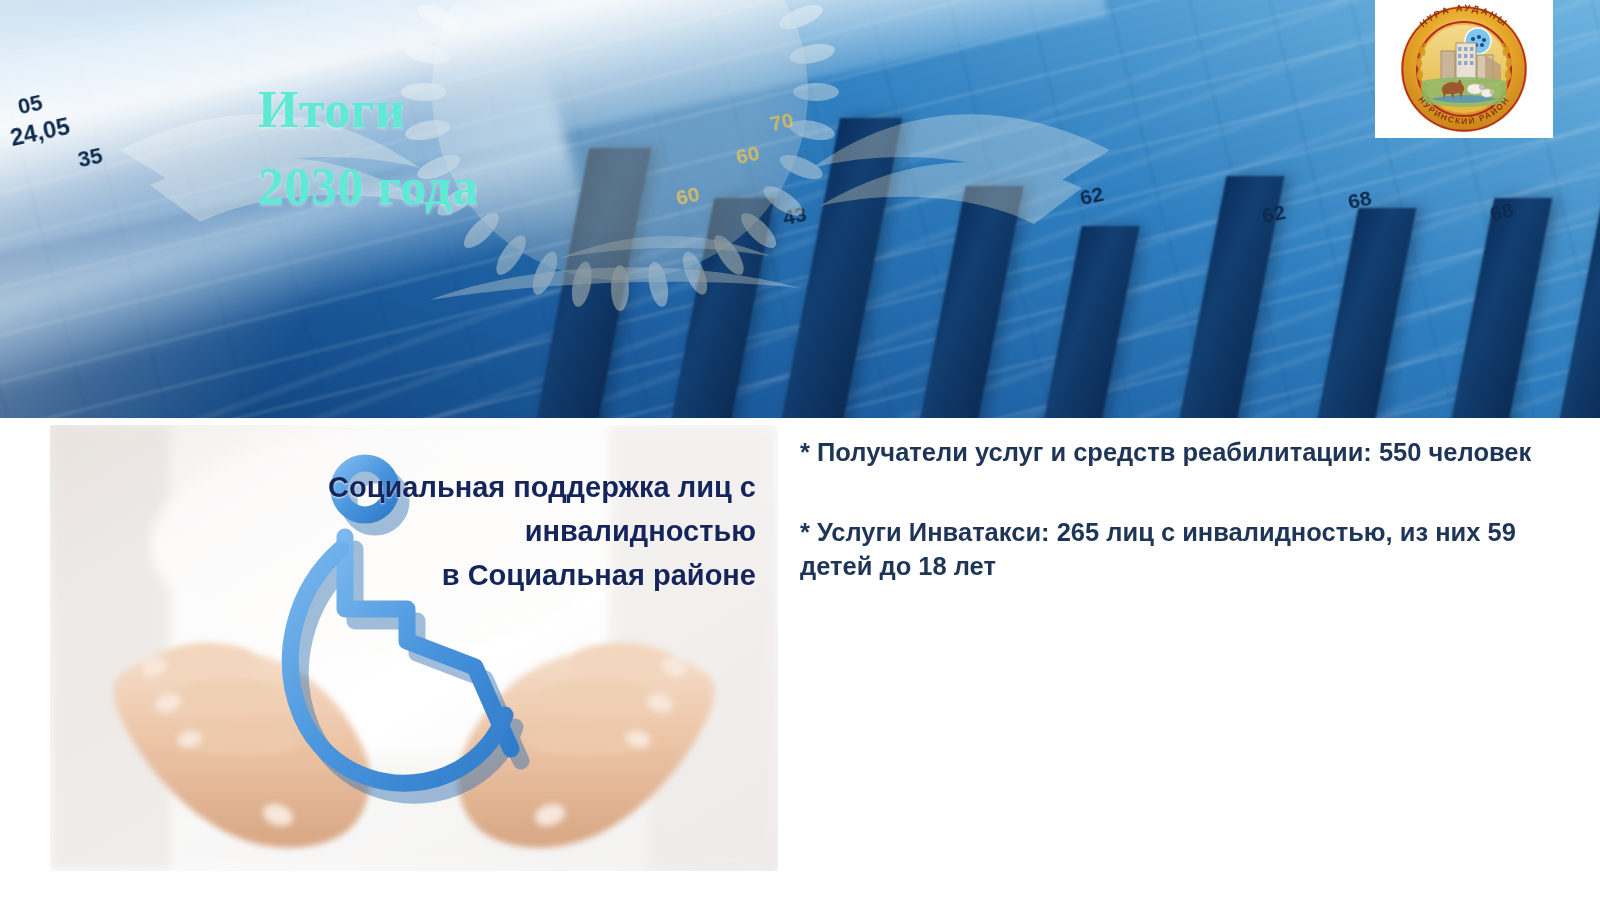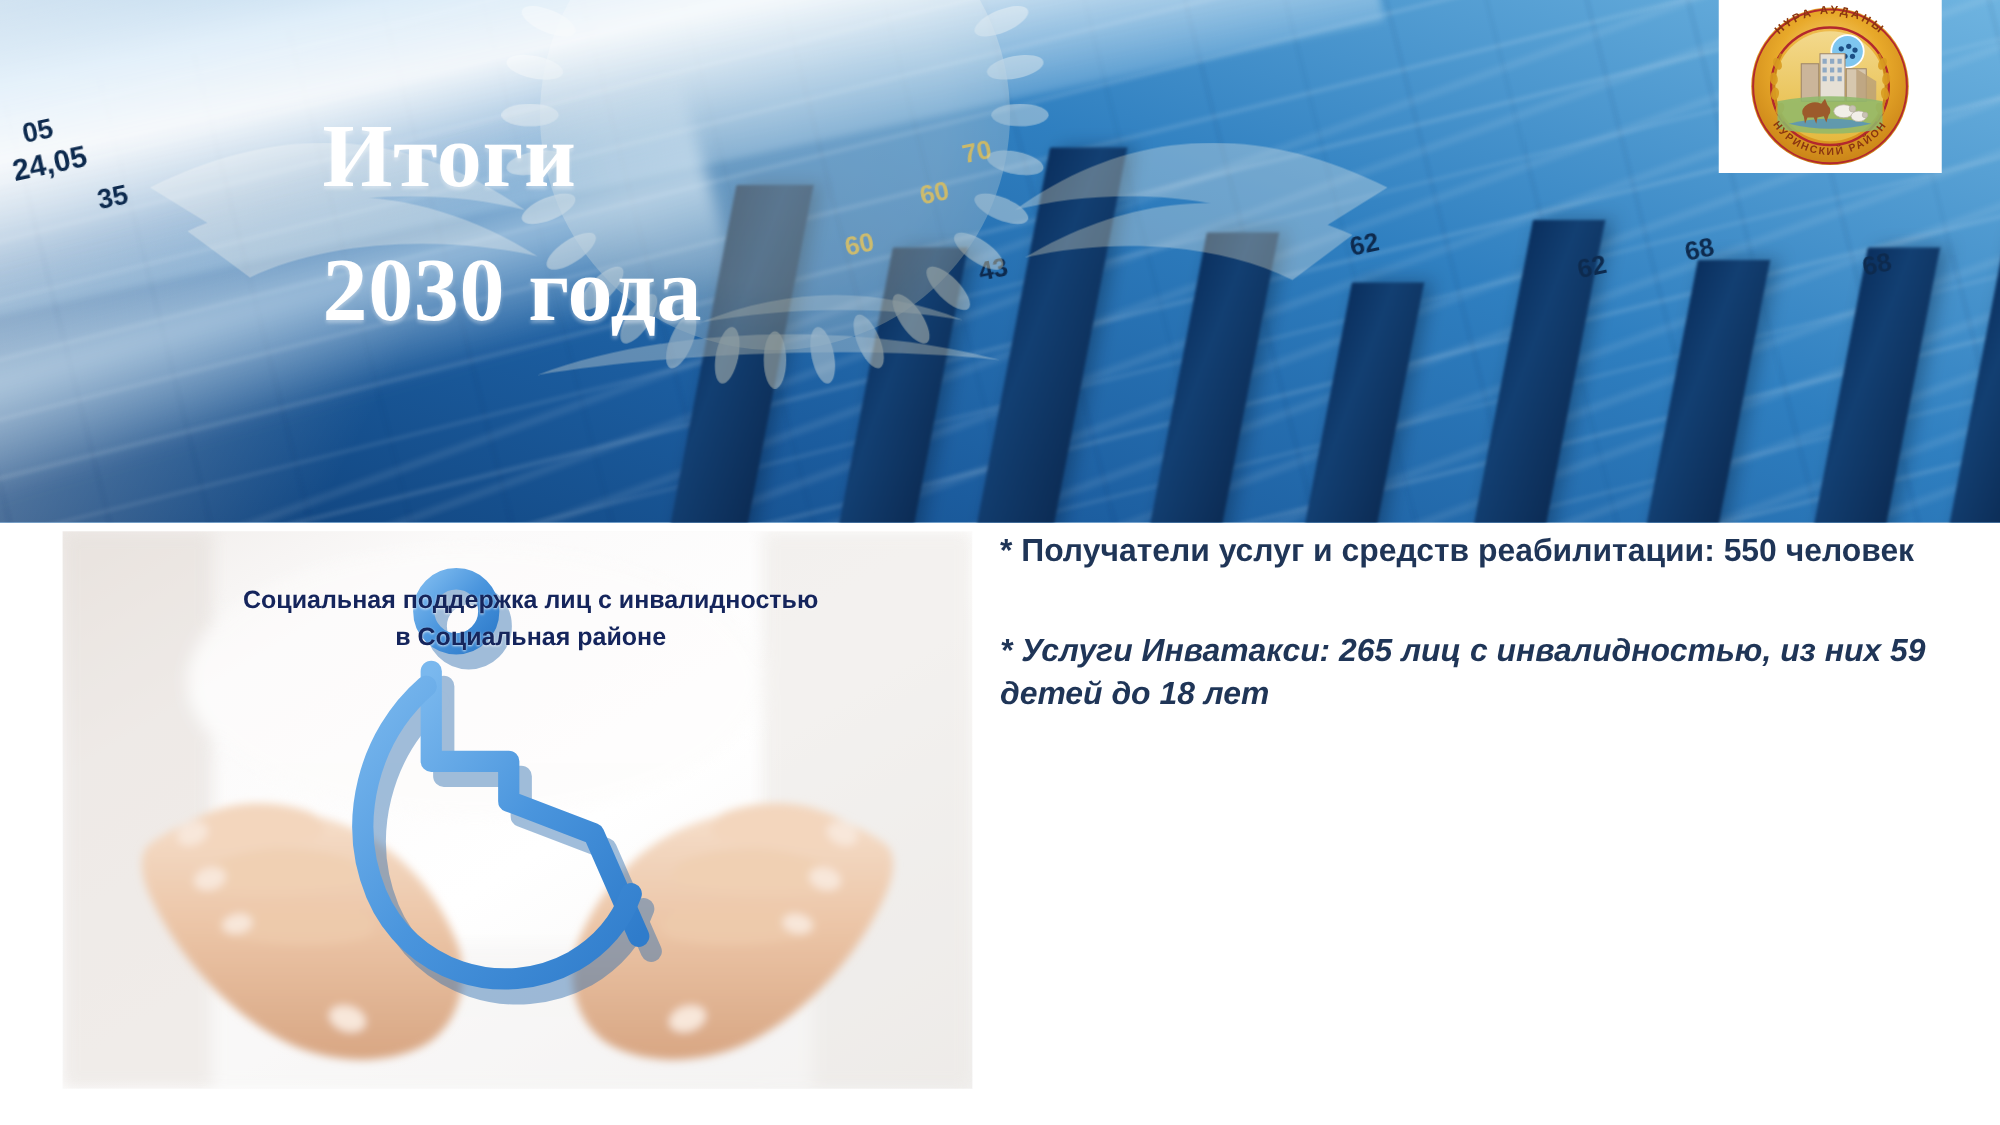--- a/index.html
+++ b/index.html
@@ -70,23 +70,23 @@
     transform: rotate(-12deg); filter: blur(.5px);
   }
   .tick-gold { color:#b9a24a; }
 
   
   .flag-layer { position:absolute; inset:0; pointer-events:none; opacity:.55; mix-blend-mode: screen; }
 
   
   .hero-title {
     position:absolute; left: 258px; top: 72px; z-index: 8;
-    color: #ffffff;
+    color: #5eead4;
     font-family: "Liberation Serif", "DejaVu Serif", serif;
-    font-weight: 700; font-size: 72px; line-height: 1.48;
+    font-weight: 700; font-size: 52px; line-height: 1.48;
     letter-spacing: .5px;
     text-shadow: 0 2px 3px rgba(255,255,255,.35);
   }
   .hero-title .l2 { display:block; }
 
   
   .logo-box {
     position: absolute; left: 1375px; top: 0; width: 178px; height: 138px;
     background: #ffffff; z-index: 10;
     display:flex; align-items:center; justify-content:center;
@@ -94,36 +94,36 @@
 
   
   .photo-card {
     position: absolute; left: 50px; top: 425px; width: 728px; height: 446px;
     overflow: hidden;
     background: linear-gradient(160deg, #f4f2f1 0%, #ffffff 40%, #f7f6f6 100%);
   }
   .photo-bg { position:absolute; inset:0; }
   .photo-caption {
     position: absolute; left: 0; right: 0; top: 40px; z-index: 6;
-    text-align: center; color:#15255c;
+    text-align: right; color:#15255c;
     font-family: "Liberation Sans", sans-serif;
-    font-weight: 700; font-size: 20px; line-height: 1.52;
+    font-weight: 700; font-size: 29px; line-height: 1.52;
     padding: 0 22px;
     text-shadow: 0 1px 2px rgba(255,255,255,.8);
     margin-left: 21px;
   }
 
   .facts {
-    position: absolute; left: 800px; top: 424px; width: 760px;
+    position: absolute; left: 800px; top: 435px; width: 760px;
     color: #1f3557;
     font-family: "Liberation Sans", sans-serif;
     font-weight: 700; font-size: 25.5px; line-height: 1.34;
   }
   .fact { margin-bottom: 46px; }
-  .fact:last-child { margin-bottom: 0; font-style: italic; }
+  .fact:last-child { margin-bottom: 0; }
 </style>
 </head>
 <body>
 
 <div class="slide">
 
   <div class="hero">
 
     <div class="hero-bg"></div>
     <div class="hero-grid"></div>

